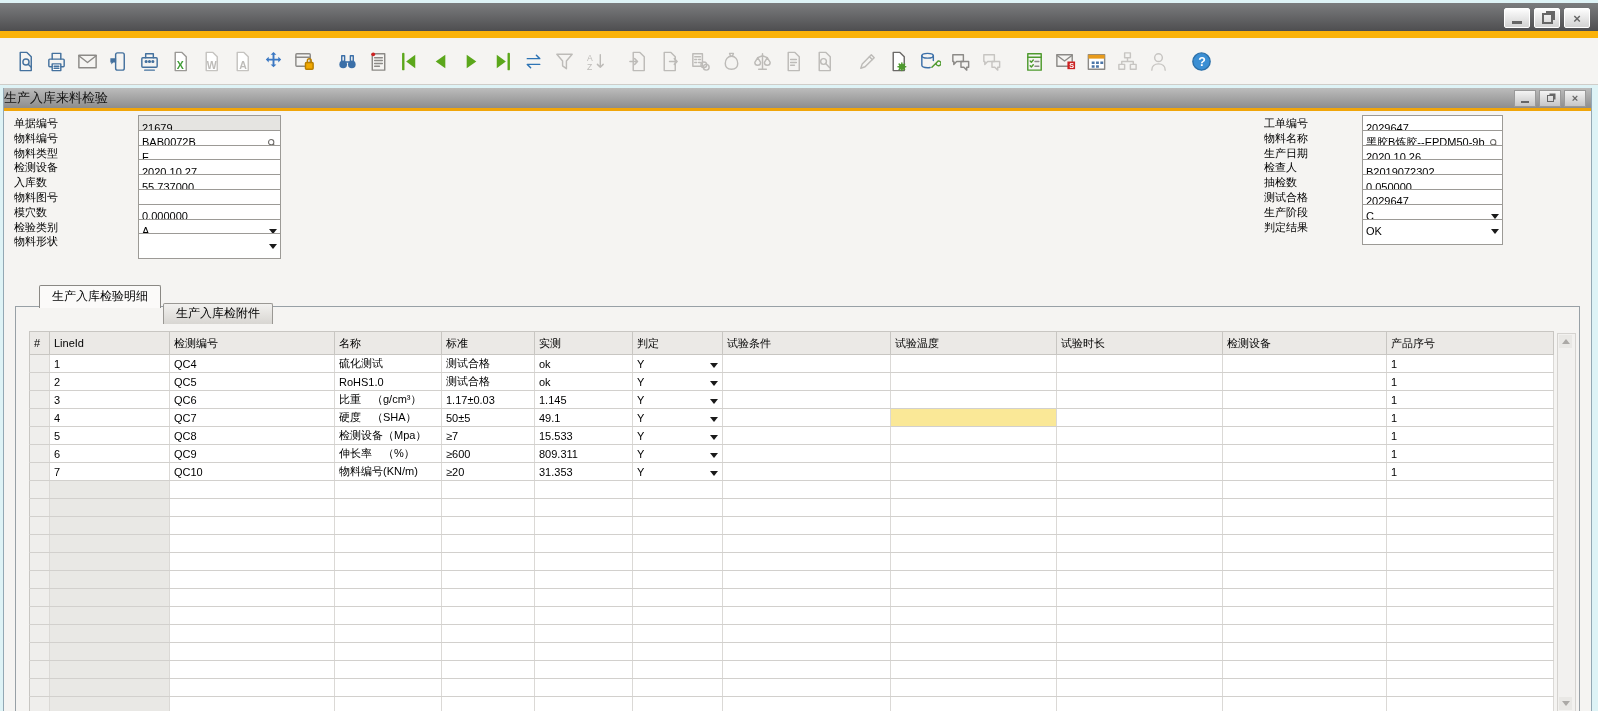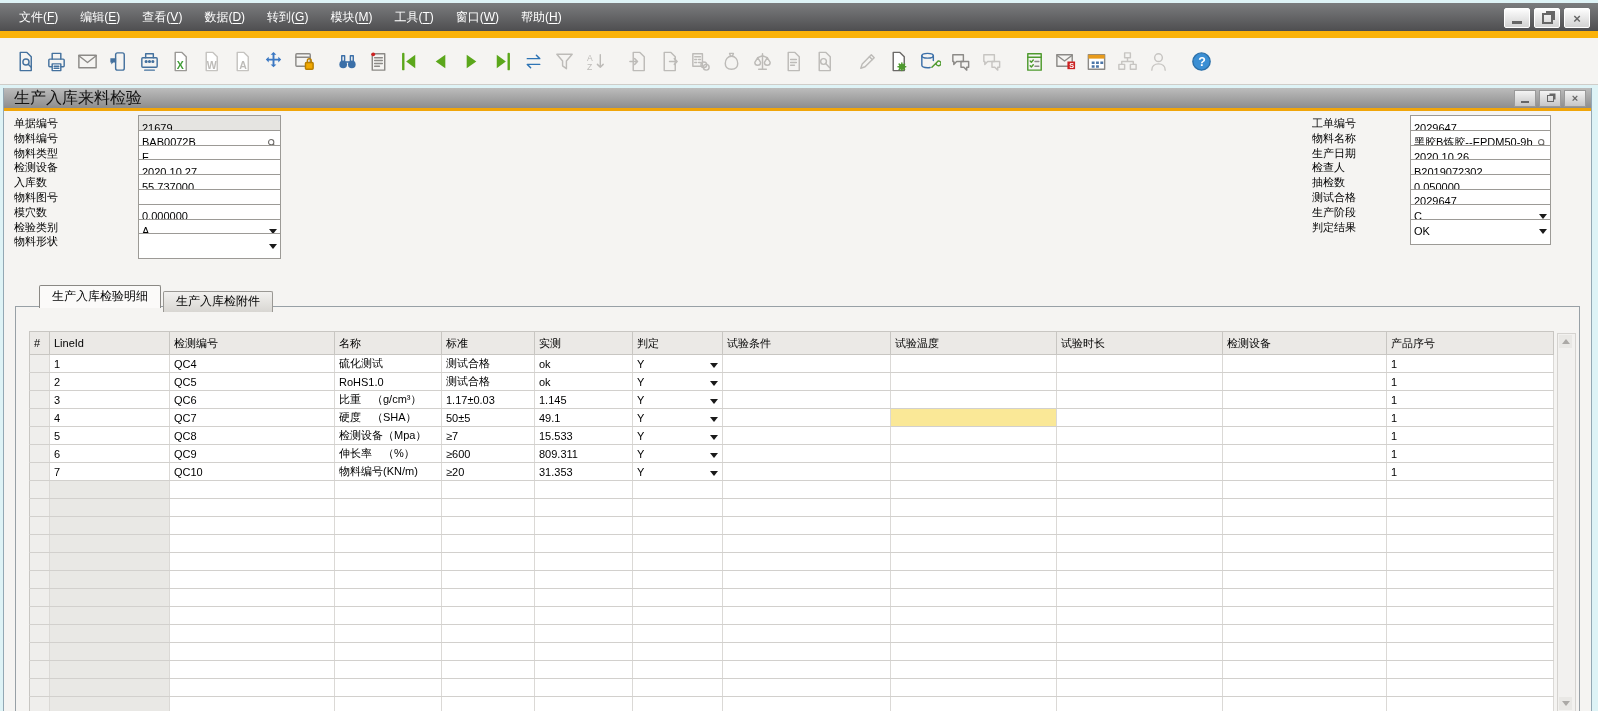--- a/index.html
+++ b/index.html
@@ -22,50 +22,50 @@
   
   .toolbar{position:absolute;left:0;top:38px;width:100%;height:47px;background:#F5F4F2;
            border-bottom:1px solid #CFCDC9;display:flex;align-items:center;padding-left:12px;box-sizing:border-box;}
   .tbtn{width:27px;height:27px;display:flex;align-items:center;justify-content:center;flex:0 0 auto;margin-right:4px;}
   .tbtn.gap{margin-left:12px;}
   .tbtn svg{width:23px;height:23px;}
   
   .docwin{position:absolute;left:3px;top:88px;width:1589px;height:623px;background:#F5F4F2;
           border-left:1px solid #93A8B4;border-right:1px solid #93A8B4;box-sizing:border-box;}
   .doc-titlebar{height:20px;background:linear-gradient(#BCBCBC,#8D8D8D);position:relative;}
-  .doc-title{font-size:16px;line-height:20px;padding-left:10px;color:#141414;}
+  .doc-title{font-size:13px;line-height:20px;color:#141414;}
   .doc-controls{position:absolute;right:5px;top:2px;display:flex;gap:3px;}
   .dc{width:20px;height:15px;background:linear-gradient(#F4F4F4,#C6C6C6);border:1px solid #9A9A9A;
       display:flex;align-items:center;justify-content:center;}
   .dc .g-min{width:8px;height:2px;margin-top:6px;}
   .dc .g-rest{width:5px;height:5px;border-width:1.5px;box-shadow:2px -2px 0 -0.5px #666;}
   .dc .g-close{font-size:11px;}
   .doc-goldline{height:3px;background:#F0A50A;}
   
   .form-area{position:relative;height:172px;font-size:11px;}
   .fcol{position:absolute;top:4px;}
   .fcol.left{left:10px;width:290px;}
-  .fcol.right{left:1308px;width:260px;}
+  .fcol.right{left:1260px;width:260px;}
   .frow{height:14.8px;position:relative;}
   .flabel{position:absolute;left:0;top:1px;color:#000;white-space:nowrap;}
   .fctl{position:absolute;top:0;height:13px;box-sizing:border-box;border:1px solid #9C9A96;background:#fff;
         display:flex;align-items:center;padding:12px 3px;}
   .fcol.left .fctl{left:124px;width:143px;}
   .fcol.right .fctl{left:98px;width:141px;}
   .fctl.disabled{background:#E5E4E1;}
   .fctl .val{flex:1;white-space:nowrap;overflow:hidden;line-height:11px;}
   .fctl .mag{display:flex;align-items:center;}
   .fctl .mag svg{width:10px;height:10px;}
   .arrow{width:0;height:0;border-left:4px solid transparent;border-right:4px solid transparent;border-top:5px solid #1a1a1a;}
   
   .tabs{position:absolute;left:35px;top:197px;display:flex;z-index:3;font-size:12px;}
   .tab{padding:0 12px;white-space:nowrap;}
   .tab.active{background:#FBFAF9;border:1px solid #8A8884;border-bottom:none;height:22px;line-height:21px;border-radius:2px 2px 0 0;}
   .tab.inactive{background:linear-gradient(#F2F1EF,#D8D6D2);border:1px solid #9A9894;border-bottom:none;height:20px;
-                line-height:19px;margin-top:6px;margin-left:2px;border-radius:2px 2px 0 0;}
+                line-height:19px;margin-top:18px;margin-left:2px;border-radius:2px 2px 0 0;}
   .tab-panel{position:absolute;left:11px;top:218px;width:1563px;height:405px;border:1px solid #98A0A6;border-bottom:none;
              background:#F5F4F2;}
   
   .table-wrap{position:absolute;left:13px;top:24px;}
   table{border-collapse:collapse;table-layout:fixed;width:1524px;font-size:11px;}
   thead th{height:22px;background:#EBE9E6;border:1px solid #C8C6C2;font-weight:normal;text-align:left;
            padding:0 4px;overflow:hidden;white-space:nowrap;}
   tbody td{height:17px;border-right:1px solid #DBD9D6;border-bottom:1px solid #D2D0CD;background:#fff;
            padding:0 4px;white-space:nowrap;overflow:hidden;}
   tbody td:first-child{border-left:1px solid #C8C6C2;background:#EFEEEC;}
@@ -76,31 +76,20 @@
   .sarr{position:absolute;left:1px;width:13px;height:13px;background:#E9E8E5;display:flex;align-items:center;justify-content:center;}
   .sarr.up{top:1px;}
   .sarr.down{bottom:1px;}
   .tri-up{width:0;height:0;border-left:4px solid transparent;border-right:4px solid transparent;border-bottom:5px solid #ABA9A6;}
   .tri-down{width:0;height:0;border-left:4px solid transparent;border-right:4px solid transparent;border-top:5px solid #ABA9A6;}
 </style>
 </head>
 <body>
 
 <div class="menubar">
-  <div id="menu-items" style="display:flex;">
-      <div class="menu-item">文件(<u>F</u>)</div>
-      <div class="menu-item">编辑(<u>E</u>)</div>
-      <div class="menu-item">查看(<u>V</u>)</div>
-      <div class="menu-item">数据(<u>D</u>)</div>
-      <div class="menu-item">转到(<u>G</u>)</div>
-      <div class="menu-item">模块(<u>M</u>)</div>
-      <div class="menu-item">工具(<u>T</u>)</div>
-      <div class="menu-item">窗口(<u>W</u>)</div>
-      <div class="menu-item">帮助(<u>H</u>)</div>
-    </div>
   <div class="win-controls">
     <div class="wc">
         <span class="g-min"></span>
       </div>
     <div class="wc">
         <span class="g-rest"></span>
       </div>
     <div class="wc">
         <span class="g-close">×</span>
       </div>

